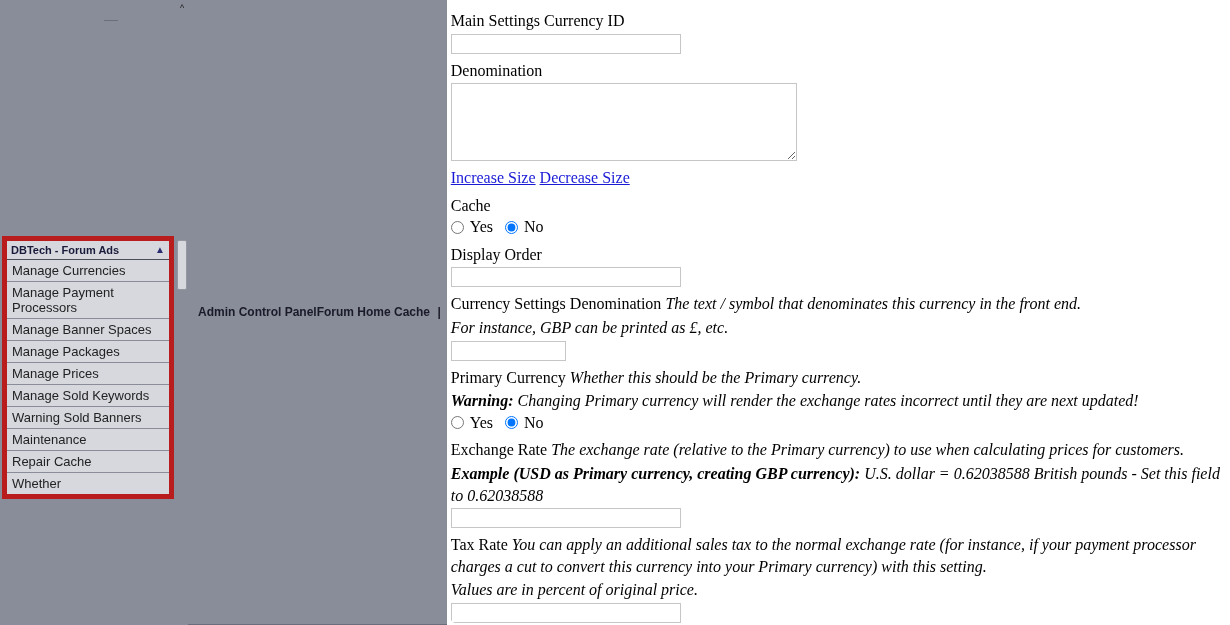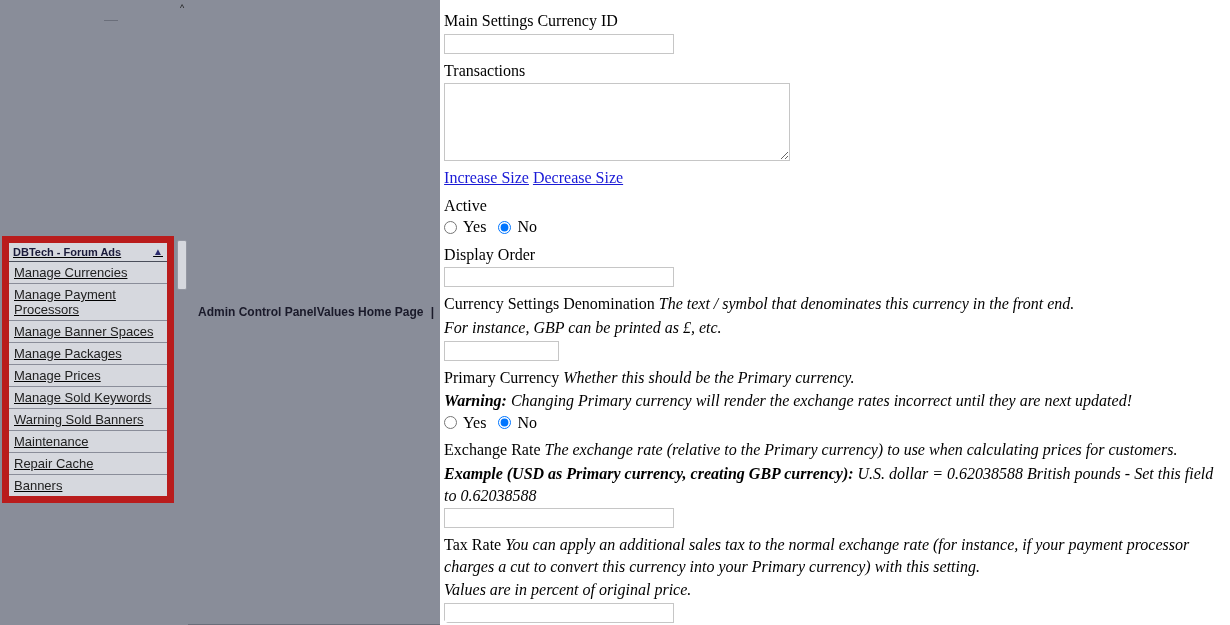--- a/index.html
+++ b/index.html
@@ -29,23 +29,22 @@
     position: relative;
   }
   .sidebar-dash {
     position: absolute;
     top: 9px;
     left: 102px;
     color: #6a6e7a;
     font-size: 14px;
   }
   .side-block {
-    border: 7px solid #b91c1c;
-    background: #d6d8de;
-    text-decoration: underline;
+    border: 5px solid #b91c1c;
+    background: #d6d8de;
   }
   .side-block-header {
     display: flex;
     align-items: center;
     justify-content: space-between;
     background: #d6d8de;
     border-bottom: 1px solid #4a4e5a;
     padding: 3px 4px;
     font-weight: bold;
     font-size: 11px;
@@ -171,57 +170,57 @@
       <ul class="side-list">
         <li class="side-item">Manage Currencies</li>
         <li class="side-item">Manage Payment Processors</li>
         <li class="side-item">Manage Banner Spaces</li>
         <li class="side-item">Manage Packages</li>
         <li class="side-item">Manage Prices</li>
         <li class="side-item">Manage Sold Keywords</li>
         <li class="side-item">Warning Sold Banners</li>
         <li class="side-item">Maintenance</li>
         <li class="side-item">Repair Cache</li>
-        <li class="side-item">Banners</li>
+        <li class="side-item">Whether</li>
       </ul>
     </div>
   </div>
 
   <div class="splitter-col">
     <span class="splitter-top-arrow">^</span>
     <div class="splitter-handle"></div>
   </div>
 
   <div class="main">
     <div class="main-header">
       <span>Admin Control Panel</span>
       <span>
-        <span>Values Home Page</span>
+        <span>Forum Home Cache</span>
         <span class="divider">|</span>
       </span>
     </div>
 
     <div class="main-body">
 
       <div class="field-group">
         <div class="label-line">Main Settings Currency ID</div>
         <input type="text" style="">
       </div>
 
       <div class="field-group">
-        <div class="label-line">Transactions</div>
+        <div class="label-line">Denomination</div>
         <textarea style=""></textarea>
         <div class="label-line">
           <span class="link">Increase Size</span>
           <span class="link">Decrease Size</span>
         </div>
       </div>
 
       <div class="field-group">
-        <div class="label-line">Active</div>
+        <div class="label-line">Cache</div>
         <div class="radio-group-line">
           <span class="radio-row">
             <input type="radio" name="active" style="">
             <span>Yes</span>
           </span>
           &nbsp;
           <span class="radio-row">
             <input type="radio" name="active" checked="" style="">
             <span>No</span>
           </span>

